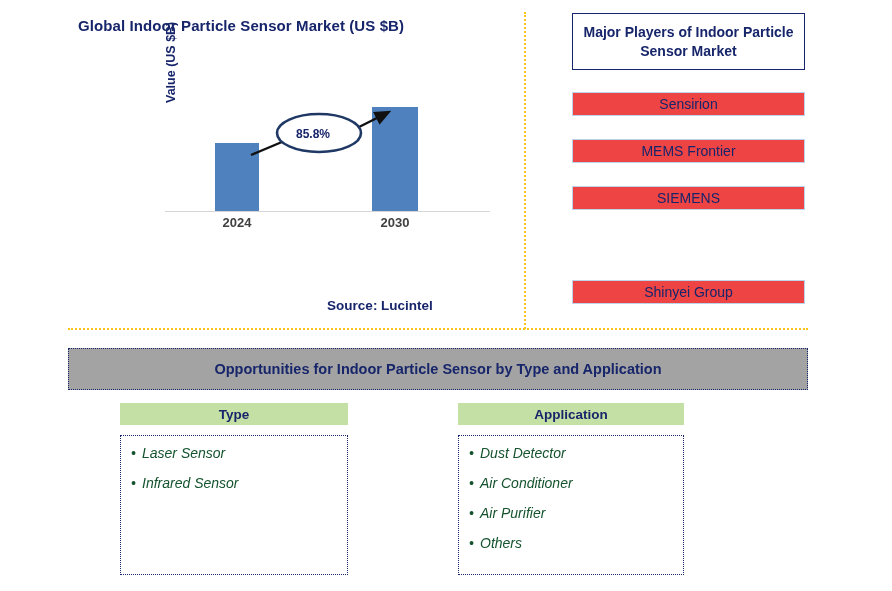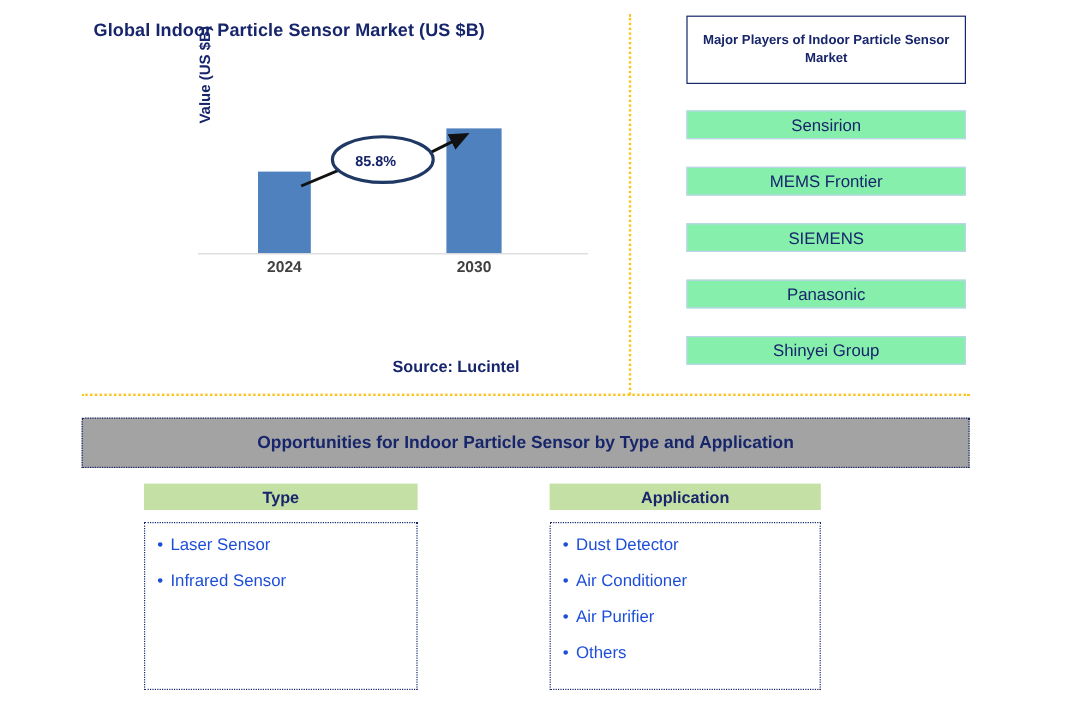--- a/index.html
+++ b/index.html
@@ -158,39 +158,39 @@
     left: 572px;
     top: 13px;
     width: 233px;
     height: 57px;
     border: 1.5px solid #17256b;
     box-sizing: border-box;
     display: flex;
     align-items: center;
     justify-content: center;
     text-align: center;
-    font-size: 11px;
+    font-size: 14px;
     font-weight: bold;
     color: #17256b;
     line-height: 1.35;
     background: #ffffff;
   }
   .player {
     position: absolute;
     left: 572px;
     width: 233px;
     height: 24px;
     border: 1px solid #bcd4ea;
     box-sizing: border-box;
     display: flex;
     align-items: center;
     justify-content: center;
     font-size: 14px;
     color: #17256b;
-    background: #86efac;
+    background: #ef4444;
   }
   .player-0 { top: 92px; }
   .player-1 { top: 139px; }
   .player-2 { top: 186px; }
   .player-3 { top: 233px; }
   .player-4 { top: 280px; }
 
   
   .opp-banner {
     position: absolute;
@@ -228,24 +228,25 @@
     border: 1.3px dotted #17256b;
     box-sizing: border-box;
     background: #ffffff;
     padding: 10px 0 0 10px;
   }
   .col-box-type { left: 120px; top: 435px; width: 228px; height: 140px; }
   .col-box-app  { left: 458px; top: 435px; width: 226px; height: 140px; }
 
   .bullet {
     font-size: 14px;
-    color: #1d4ed8;
+    color: #14532d;
     line-height: 1;
     margin-bottom: 16px;
     white-space: nowrap;
+    font-style: italic;
   }
   .bullet .dot {
     display: inline-block;
     width: 11px;
   }
 </style>
 </head>
 <body>
 
 <div class="page">
@@ -284,21 +285,20 @@
   <div class="source">Source: Lucintel</div>
 
   <div class="v-divider"></div>
   <div class="h-divider"></div>
 
   <div class="players-header">Major Players of Indoor Particle Sensor Market</div>
 
   <div class="player player-0">Sensirion</div>
   <div class="player player-1">MEMS Frontier</div>
   <div class="player player-2">SIEMENS</div>
-  <div class="player player-3">Panasonic</div>
   <div class="player player-4">Shinyei Group</div>
 
   <div class="opp-banner">Opportunities for Indoor Particle Sensor by Type and Application</div>
 
   <div class="col-head col-head-type">Type</div>
   <div class="col-head col-head-app">Application</div>
 
   <div class="col-box col-box-type">
     <div class="bullet">
       <span class="dot">•</span><span>Laser Sensor</span>

